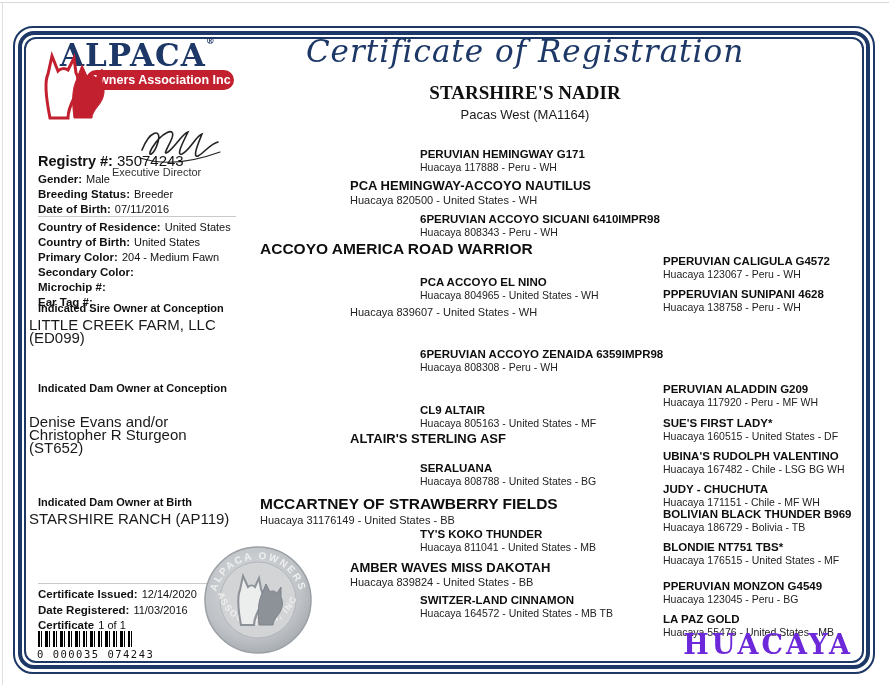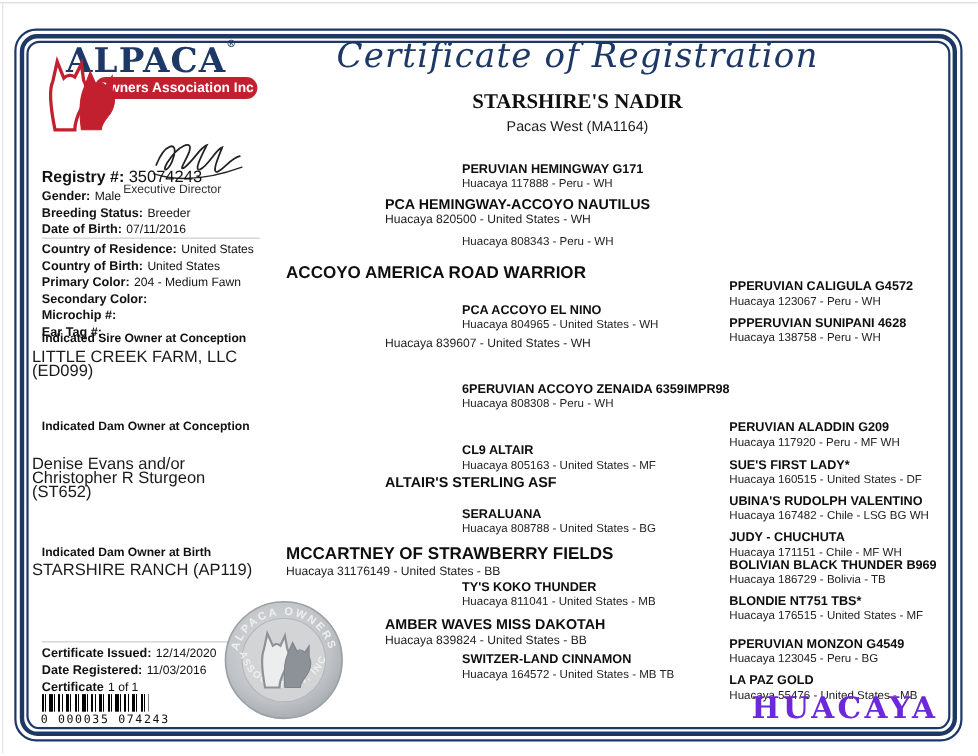--- a/index.html
+++ b/index.html
@@ -150,20 +150,21 @@
 
 <div class="ped g3" style="left:420px;top:148px">
     <div class="nm">PERUVIAN HEMINGWAY G171</div>
     <div class="dt">Huacaya 117888 - Peru - WH</div>
   </div>
 <div class="ped g2" style="left:350px;top:178px">
     <div class="nm">PCA HEMINGWAY-ACCOYO NAUTILUS</div>
     <div class="dt">Huacaya 820500 - United States - WH</div>
   </div>
 <div class="ped g3" style="left:420px;top:213px">
+    <div class="nm">6PERUVIAN ACCOYO SICUANI 6410IMPR98</div>
     <div class="dt">Huacaya 808343 - Peru - WH</div>
   </div>
 <div class="ped g1" style="left:260px;top:240px">
     <div class="nm">ACCOYO AMERICA ROAD WARRIOR</div>
   </div>
 <div class="ped g3" style="left:420px;top:276px">
     <div class="nm">PCA ACCOYO EL NINO</div>
     <div class="dt">Huacaya 804965 - United States - WH</div>
   </div>
 <div class="ped g2" style="left:350px;top:305px">

